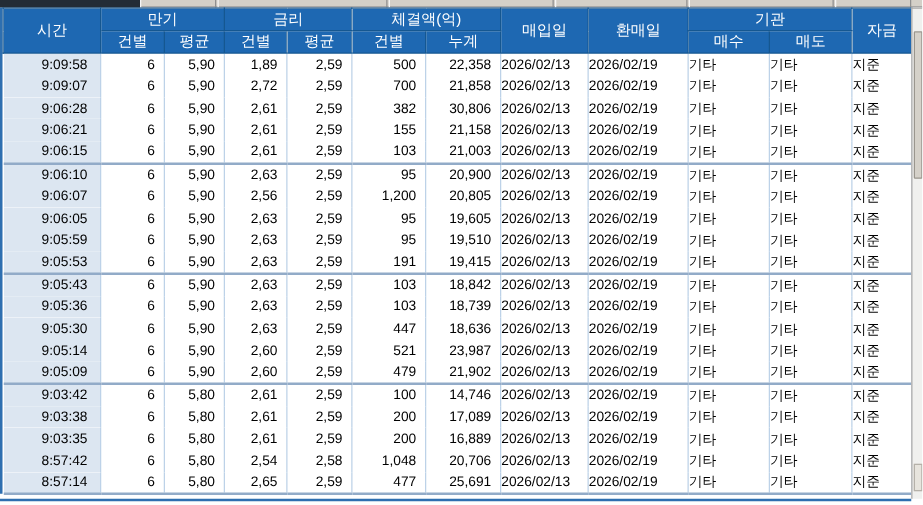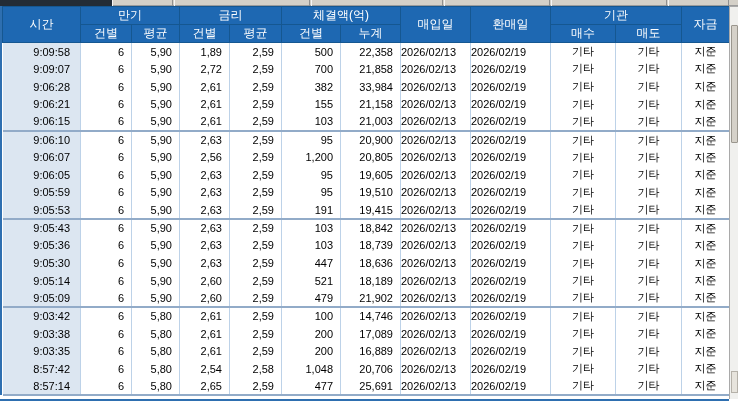--- a/index.html
+++ b/index.html
@@ -29,21 +29,21 @@
   }
   table.grid thead tr.h2 th{border-top:1px solid var(--header_divider_light);}
   table.grid td{
     background:var(--row_bg);color:var(--text);font-size:11px;height:17.65px;
     border-right:1px solid var(--grid_line);vertical-align:middle;
     overflow:hidden;white-space:nowrap;padding:0;
   }
   table.grid td.c-time{background:var(--time_col_bg);text-align:right;padding-right:10px;margin-top:38px;}
   table.grid td.c-num{text-align:right;padding-right:7px;}
   table.grid td.c-date{text-align:left;}
-  table.grid td.c-ctr{text-align:center;}
+  table.grid td.c-ctr{}
   table.grid tbody tr:nth-child(5n) td{border-bottom:2px solid var(--group_separator);}
   table.grid thead tr.h1 th{border-top:1px solid var(--header_border);}
 
   .bottom-line{position:absolute;left:0;top:399px;width:729px;height:2px;background:var(--frame_blue);}
 
   
   .vscroll{position:absolute;left:729px;top:6px;width:9px;height:393px;background:var(--scroll_track);border-left:1px solid #a9a9a9;border-top:1px solid #a9a9a9;}
   .vscroll .thumb{position:absolute;left:1px;top:18px;width:7px;height:118px;background:var(--scroll_thumb);border:1px solid #9a968e;border-radius:1px;}
   .vscroll .btm{position:absolute;left:1px;bottom:6px;width:7px;height:22px;background:#e7e4dd;border:1px solid #b5b1a9;}
 </style>
@@ -130,21 +130,21 @@
           <td class="c-ctr">기타</td>
           <td class="c-ctr">지준</td>
         </tr>
         <tr>
           <td class="c-time">9:06:28</td>
           <td class="c-num">6</td>
           <td class="c-num">5,90</td>
           <td class="c-num">2,61</td>
           <td class="c-num">2,59</td>
           <td class="c-num">382</td>
-          <td class="c-num">33,984</td>
+          <td class="c-num">30,806</td>
           <td class="c-date">2026/02/13</td>
           <td class="c-date">2026/02/19</td>
           <td class="c-ctr">기타</td>
           <td class="c-ctr">기타</td>
           <td class="c-ctr">지준</td>
         </tr>
         <tr>
           <td class="c-time">9:06:21</td>
           <td class="c-num">6</td>
           <td class="c-num">5,90</td>
@@ -284,21 +284,21 @@
           <td class="c-ctr">기타</td>
           <td class="c-ctr">지준</td>
         </tr>
         <tr>
           <td class="c-time">9:05:14</td>
           <td class="c-num">6</td>
           <td class="c-num">5,90</td>
           <td class="c-num">2,60</td>
           <td class="c-num">2,59</td>
           <td class="c-num">521</td>
-          <td class="c-num">18,189</td>
+          <td class="c-num">23,987</td>
           <td class="c-date">2026/02/13</td>
           <td class="c-date">2026/02/19</td>
           <td class="c-ctr">기타</td>
           <td class="c-ctr">기타</td>
           <td class="c-ctr">지준</td>
         </tr>
         <tr>
           <td class="c-time">9:05:09</td>
           <td class="c-num">6</td>
           <td class="c-num">5,90</td>

